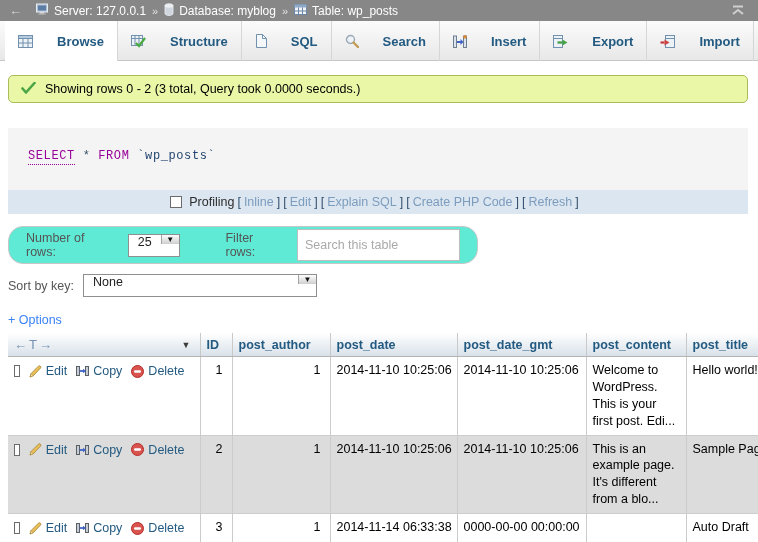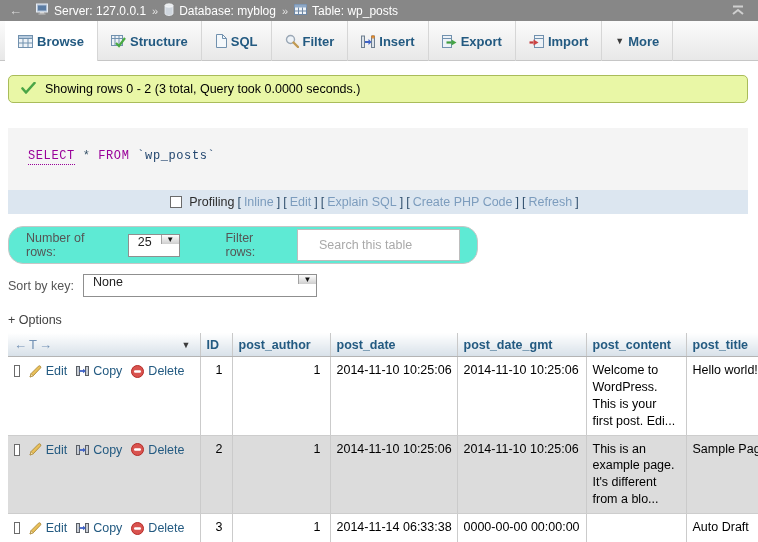--- a/index.html
+++ b/index.html
@@ -12,21 +12,21 @@
   .back{color:#d8d8d8;margin:0 13px 0 9px;font-size:13px;line-height:1}
   .crumb{display:flex;align-items:center;gap:5px;color:#ffffff;text-decoration:none;white-space:nowrap}
   .sep{color:#e3e3e3;margin:0 6px;font-size:11px}
   .collapse{margin-left:auto;margin-right:13px;display:flex;align-items:center}
 
   
   .tabbar{position:absolute;left:0;top:21px;width:758px;height:40px;
           background:linear-gradient(#fbfbfb,#e7e7e7);display:flex;align-items:stretch;
           padding-left:5px;box-sizing:border-box}
   .tabline{position:absolute;left:0;right:0;bottom:0;height:1px;background:#c6c6c6}
-  .tab{position:relative;z-index:1;display:flex;align-items:center;gap:4px;padding:0 13px;
+  .tab{position:relative;z-index:1;display:flex;align-items:center;gap:24px;padding:0 13px;
        border-right:1px solid #d6d6d6;color:#235a81;font-weight:bold;font-size:13px;
        text-decoration:none;white-space:nowrap}
   .tab.active{background:#fff}
   .tab .ticon{display:flex;align-items:center}
   .more-arrow{color:#3c3c3c;font-size:9px}
 
   
   .msg{position:absolute;left:8px;top:75px;width:740px;height:28px;box-sizing:border-box;
        background:#e9f7a6;border:1px solid #a9bc5a;border-radius:5px;
        display:flex;align-items:center;gap:9px;padding:0 12px}
@@ -48,29 +48,29 @@
 
   
   .rowbar{position:absolute;left:8px;top:226px;width:470px;height:38px;box-sizing:border-box;
           background:#5eead4;border:1px solid #c6c6c6;border-radius:15px;
           display:flex;align-items:center;padding:0 17px;gap:11px;color:#555}
   .fselect{display:inline-flex;align-items:flex-start;border:1px solid #8f8f8f;background:#fff;
            height:23px;box-sizing:border-box;color:#222}
   .fsv{display:flex;align-items:center;padding:0 9px}
   .fsb{width:17px;display:flex;align-items:center;justify-content:center;
        background:linear-gradient(#fdfdfd,#cfcfcf);border-left:1px solid #a2a2a2;font-size:8px;color:#111}
-  .finput{width:163px;height:32px;box-sizing:border-box;border:1px solid #bdbdbd;padding:0 21px;
+  .finput{width:163px;height:32px;box-sizing:border-box;border:1px solid #bdbdbd;padding:0 7px;
           font-size:12.5px;color:#333;background:#fff;font-family:"Liberation Sans",sans-serif}
   .finput::placeholder{color:#a9a9a9}
 
   
   .sortrow{position:absolute;left:8px;top:274px;display:flex;align-items:center;gap:9px;color:#555}
   .fselect.wide .fsv{width:196px}
 
-  .options{position:absolute;left:8px;top:313px;color:#404040;text-decoration:none;font-size:12.5px}
+  .options{position:absolute;left:8px;top:313px;color:#3b82f6;text-decoration:none;font-size:12.5px}
 
   
   .grid{position:absolute;left:8px;top:333px;border-collapse:collapse;table-layout:fixed;
         width:771px;font-size:12.5px}
   .grid th{background:linear-gradient(#ffffff,#d8e1e9);color:#235a81;font-weight:bold;text-align:left;
            padding:4px 6px;border-right:1px solid #c9c9c9;border-bottom:1px solid #b4b4b4;
            height:23px;box-sizing:border-box;white-space:nowrap}
   .grid td{border-right:1px solid #cbcbcb;border-bottom:1px solid #cdcdcd;vertical-align:top;
            padding:5px 6px;height:73px;box-sizing:border-box;line-height:1.35;background:#fff}
   .grid tr.alt td{background:#dcdcdc}
@@ -156,21 +156,21 @@
         </span>
       <span>SQL</span>
     </a>
     <a class="tab">
       <span class="ticon">
           <svg width="14" height="14" viewBox="0 0 14 14">
             <circle cx="5.5" cy="5.5" r="4" fill="#eef3f8" stroke="#9aa7b5" stroke-width="1.4"></circle>
             <path d="M8.5 8.5L13 13" stroke="#c29a52" stroke-width="2.4" stroke-linecap="round"></path>
           </svg>
         </span>
-      <span>Filter</span>
+      <span>Search</span>
     </a>
     <a class="tab">
       <span class="ticon">
           <svg width="14" height="13" viewBox="0 0 14 13">
             <rect x=".5" y="1" width="3" height="11.5" fill="#dde3ea" stroke="#6e7f90"></rect>
             <rect x="10.5" y="1" width="3" height="11.5" fill="#dde3ea" stroke="#6e7f90"></rect>
             <path d="M4 7h4.5" stroke="#3f62c6" stroke-width="2"></path>
             <path d="M7.5 4l3 3-3 3z" fill="#3f62c6"></path>
             <path d="M10 1.8h4M12 -0.2v4" stroke="#e0821f" stroke-width="1.2"></path>
           </svg>

